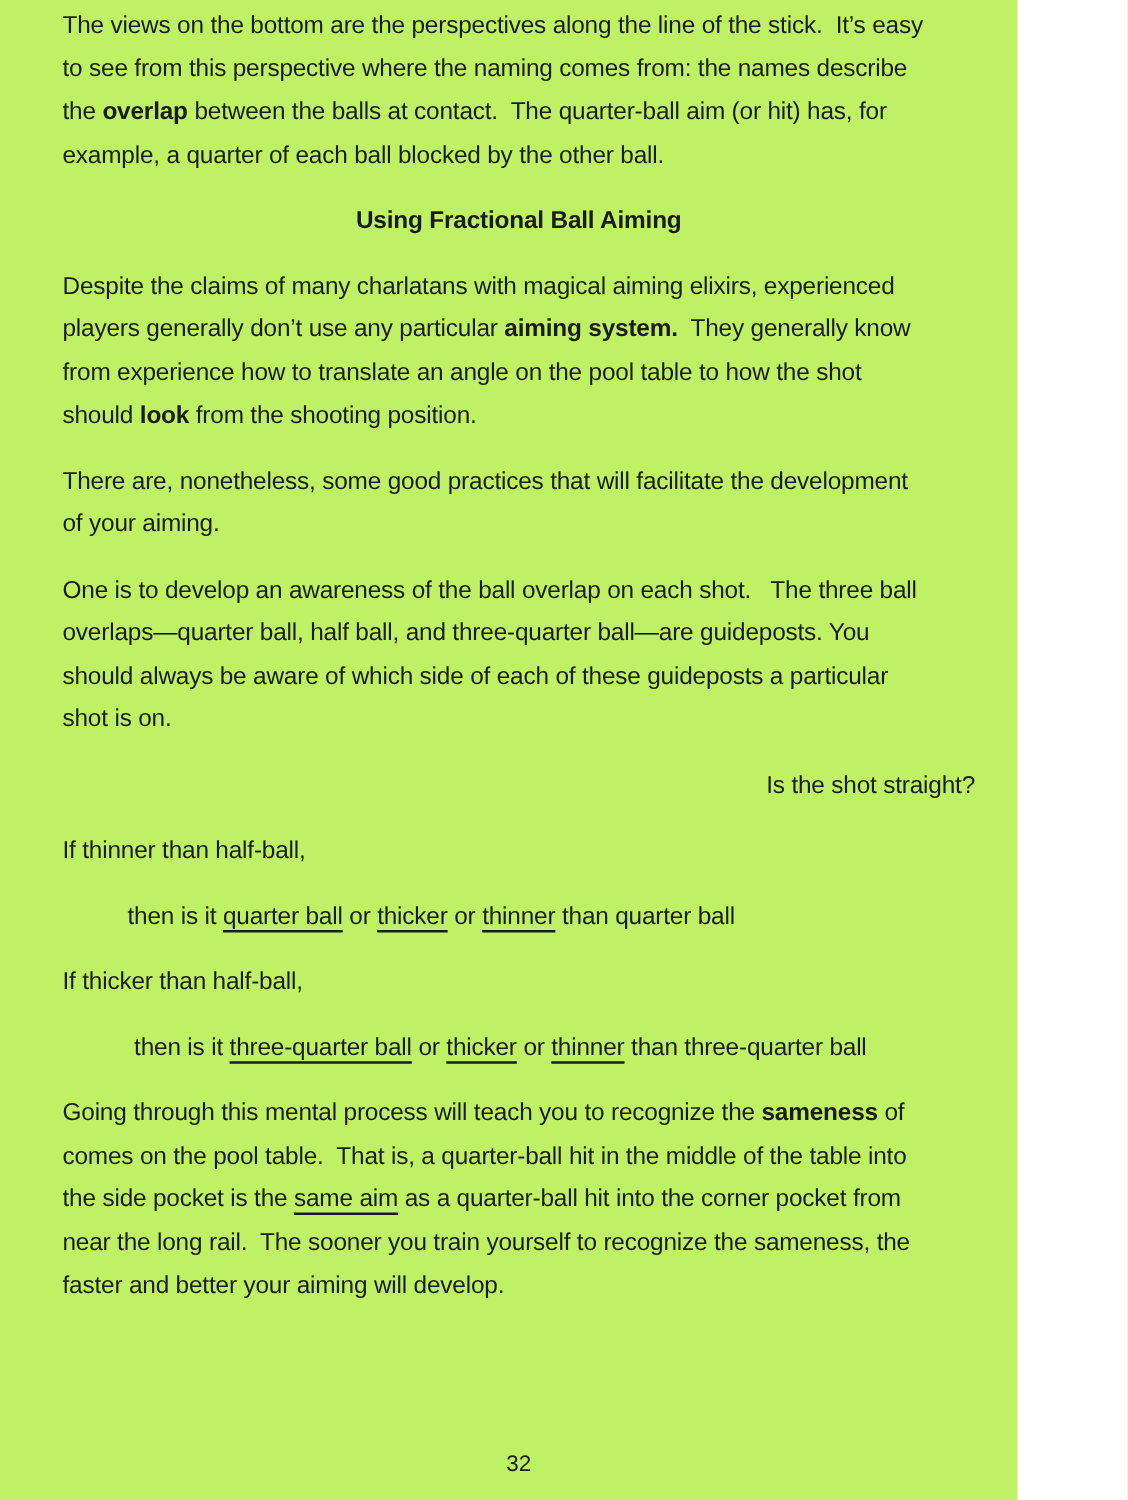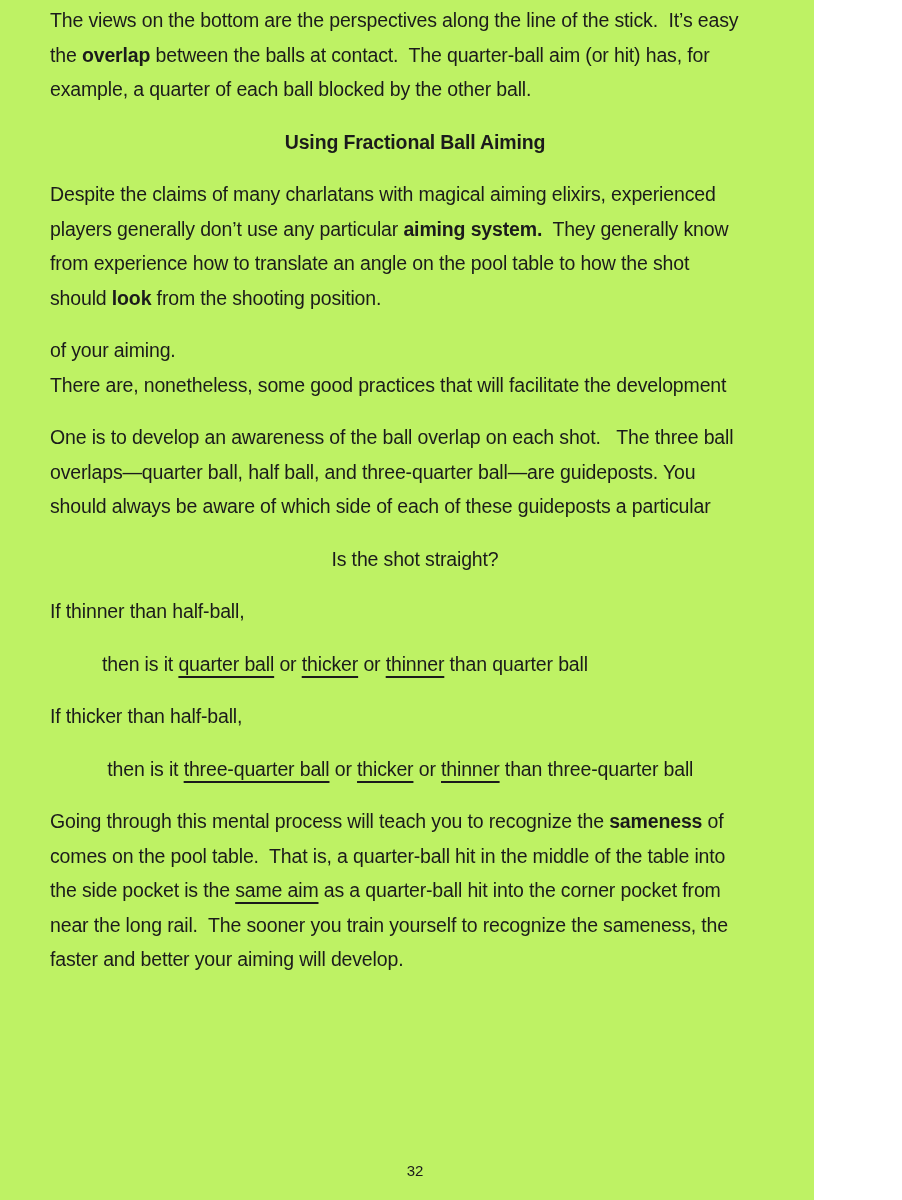--- a/index.html
+++ b/index.html
@@ -25,70 +25,72 @@
     white-space: pre;
     font-size: 19.5px;
     line-height: 34.5px;
     letter-spacing: -0.15px;
   }
   .block.heading .line {
     font-weight: 700;
     text-align: center;
   }
   .block.centered .line {
-    text-align: center;
+    text-align: right;
   }
   .block.indented .line {
     padding-left: 52px;
   }
   .seg-bold   { font-weight: 700; }
   .seg-italic { }
   .seg-underline {
     text-decoration: underline;
     text-decoration-thickness: 2px;
     text-underline-offset: 4.5px;
   }
   .footer {
     position: absolute;
     top: 1158px;
     left: 50px;
     right: 34px;
     text-align: center;
-    font-size: 15px;
+    font-size: 18px;
     line-height: 26px;
     letter-spacing: -0.1px;
   }
 </style>
 </head>
 <body>
 
 <div class="page">
   <main>
       <div class="block paragraph">
         <div class="line"><span>The views on the bottom are the perspectives along the line of the stick.  It’s easy</span></div>
+        <div class="line"><span>to see from this perspective where the naming comes from: the names describe</span></div>
         <div class="line"><span>the </span><span class="seg-bold">overlap</span><span> between the balls at contact.  The quarter-ball aim (or hit) has, for</span></div>
         <div class="line"><span>example, a quarter of each ball blocked by the other ball.</span></div>
       </div>
       <div class="block heading">
         <div class="line"><span class="seg-bold">Using Fractional Ball Aiming</span></div>
       </div>
       <div class="block paragraph">
         <div class="line"><span>Despite the claims of many charlatans with magical aiming elixirs, experienced</span></div>
         <div class="line"><span>players generally don’t use any particular </span><span class="seg-bold">aiming system.</span><span>  They generally know</span></div>
         <div class="line"><span>from experience how to translate an angle on the pool table to how the shot</span></div>
         <div class="line"><span>should </span><span class="seg-bold seg-italic">look</span><span> from the shooting position.</span></div>
       </div>
       <div class="block paragraph">
+        <div class="line"><span>There are, nonetheless, some good practices that will facilitate the development</span></div>
         <div class="line"><span>of your aiming.</span></div>
-        <div class="line"><span>There are, nonetheless, some good practices that will facilitate the development</span></div>
       </div>
       <div class="block paragraph">
         <div class="line"><span>One is to develop an awareness of the ball overlap on each shot.   The three ball</span></div>
         <div class="line"><span>overlaps—quarter ball, half ball, and three-quarter ball—are guideposts. You</span></div>
         <div class="line"><span>should always be aware of which side of each of these guideposts a particular</span></div>
+        <div class="line"><span>shot is on.</span></div>
       </div>
       <div class="block centered">
         <div class="line"><span>Is the shot straight?</span></div>
       </div>
       <div class="block paragraph">
         <div class="line"><span>If thinner than half-ball,</span></div>
       </div>
       <div class="block indented">
         <div class="line"><span>then is it </span><span class="seg-underline">quarter ball</span><span> or </span><span class="seg-underline">thicker</span><span> or </span><span class="seg-underline">thinner</span><span> than quarter ball</span></div>
       </div>

